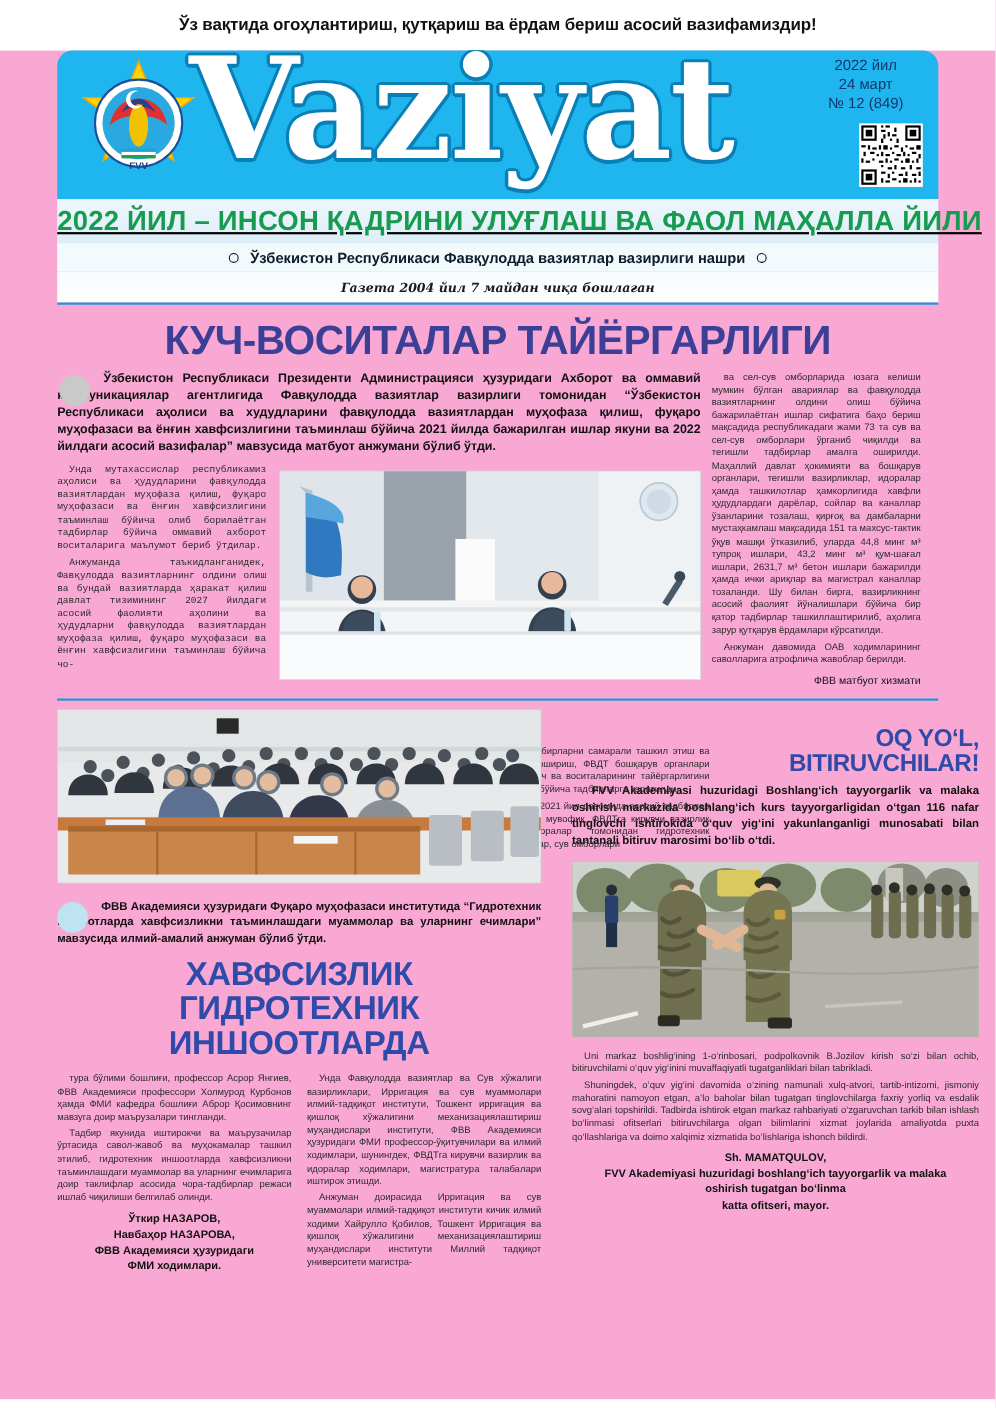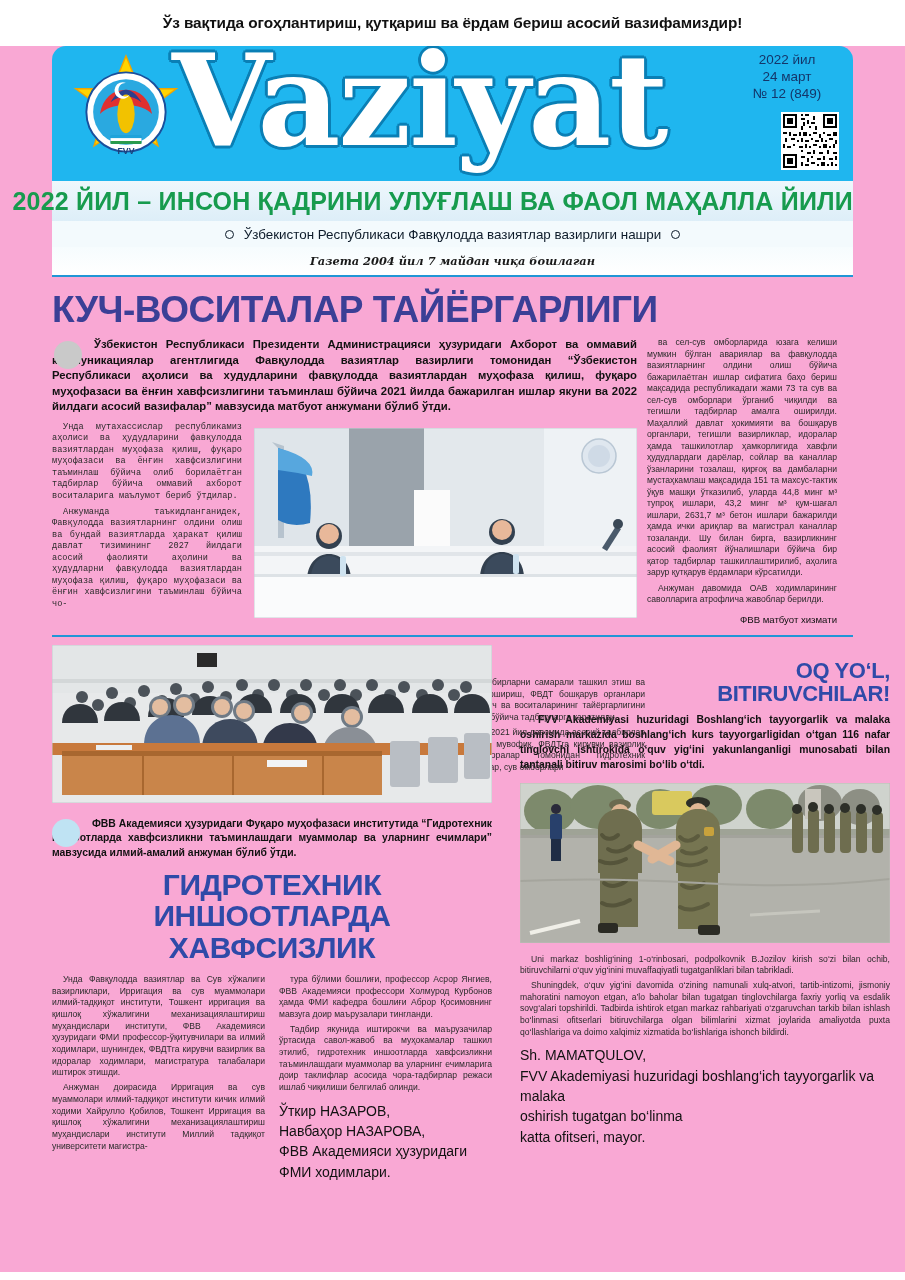--- a/index.html
+++ b/index.html
@@ -46,49 +46,49 @@
     position: absolute; right: 12px; top: 6px; width: 108px;
     text-align: center; color: #15406f;
   }
   .issue-line { font-size: 13.5px; font-weight: normal; line-height: 1.25; color:#14366a; }
   .qr { position: absolute; right: 14px; top: 66px; width: 58px; height: 58px; }
 
   
   .green-band {
     margin: 0 52px; height: 40px;
     background: linear-gradient(180deg,#eef7fc 0%, #ddeef8 100%);
-    display: flex; align-items: center; justify-content: flex-end;
+    display: flex; align-items: center; justify-content: flex-start; text-decoration: underline;
   }
   .green-band .txt {
     font-size: 25px; font-weight: bold; color: #179b4e; letter-spacing: 0.2px;
     white-space: nowrap;
   }
   .sub-band {
     margin: 0 52px; height: 26px; display:flex; align-items:center; justify-content:center;
     background: #f3fafd;
   }
-  .sub-band .txt { font-size: 13.4px; font-weight: normal; color:#0d1b2a;text-align:center; }
+  .sub-band .txt { font-size: 13.4px; font-weight: bold; color:#0d1b2a;text-align:center; }
   .ring { display:inline-block; width:9px; height:9px; border:1.6px solid #0d1b2a; border-radius:50%; margin:0 10px; vertical-align:middle;}
   .since-band {
     margin: 0 52px 0; height: 28px; display:flex; align-items:center; justify-content:center;
     background: linear-gradient(180deg,#f6fcfe 0%, #ffffff 100%);
   }
   .since-band .txt {
     font-family:"DejaVu Serif", serif; font-style: italic; font-weight:bold;
     font-size: 11.4px; color:#1a1a1a;text-align:center;
   }
 
   
   .hr-blue { margin: 0 52px; height: 2px; background: #2196d6; }
 
   
   .content { position: relative; padding: 0 52px; }
 
   .main-head {
-    padding-top: 12px;
+    text-align: center; padding-top: 12px;
   }
   .main-head .h1 {
     font-size: 37px; font-weight: bold; color: #3b3f96; letter-spacing: -0.5px;
     white-space: nowrap;
   }
 
   .a1 { display: flex; gap: 10px; padding-top: 6px; }
   .a1-left { width: 585px; }
   .a1-right { width: 190px; }
 
@@ -146,21 +146,21 @@
     line-height: 1.06; letter-spacing:-0.4px;
   }
   .lead3 p {
     font-size: 10.4px; font-weight: bold; color:#111; line-height: 1.42; text-align: justify;
     text-indent: 18px; margin-top: 8px;
   }
   .cap-p {
     font-size: 8.6px; color:#2b2b2b; line-height:1.36; text-align: justify; text-indent: 11px;
     margin-bottom: 3px;
   }
-  .byline2 { font-size: 14px; font-weight:normal; color:#111; text-align:left; line-height:1.45; margin-top:7px;}
+  .byline2 { font-size: 10px; font-weight:bold; color:#111; text-align:center; line-height:1.45; margin-top:7px;}
 </style>
 </head>
 <body>
 
 <div class="page">
 
   <div class="slogan-bar">
     <div class="slogan">Ўз вақтида огоҳлантириш, қутқариш ва ёрдам бериш асосий вазифамиздир!</div>
   </div>
 
@@ -445,39 +445,39 @@
         </g>
         <rect x="0" y="0" width="440" height="158" fill="none" stroke="#c5cacf" stroke-width="1"></rect>
       </svg>
 
       <div class="lead2">
         <div class="bullet2"></div>
         <p>ФВВ Академияси ҳузуридаги Фуқаро муҳофазаси институтида “Гидротехник иншоотларда хавфсизликни таъминлашдаги муаммолар ва уларнинг  ечимлари” мавзусида илмий-амалий анжуман бўлиб ўтди.</p>
       </div>
 
       <div class="h2-blue">
+        <div>ХАВФСИЗЛИК</div>
         <div>ГИДРОТЕХНИК ИНШООТЛАРДА</div>
-        <div>ХАВФСИЗЛИК</div>
       </div>
 
       <div style="display:flex; gap:14px; margin-top:10px;">
-        <div style="width:213px;">
-          <p class="cap-p">Унда Фавқулодда вазиятлар ва Сув хўжалиги вазирликлари, Ирригация ва сув муаммолари илмий-тадқиқот институти, Тошкент ирригация ва қишлоқ хўжалигини механизациялаштириш муҳандислари институти, ФВВ Академияси ҳузуридаги ФМИ профессор-ўқитувчилари ва илмий ходимлари, шунингдек, ФВДТга кирувчи вазирлик ва идоралар ходимлари, магистратура талабалари иштирок этишди.</p>
-          <p class="cap-p">Анжуман доирасида Ирригация ва сув муаммолари илмий-тадқиқот институти кичик илмий ходими Хайрулло Қобилов, Тошкент Ирригация ва қишлоқ хўжалигини механизациялаштириш муҳандислари институти Миллий тадқиқот университети магистра-</p>
-        </div>
         <div style="width:213px;">
           <p class="cap-p">тура бўлими бошлиғи, профессор Асрор Янгиев, ФВВ Академияси профессори Холмурод Курбонов ҳамда ФМИ кафедра бошлиғи Аброр Қосимовнинг мавзуга доир маърузалари тингланди.</p>
           <p class="cap-p">Тадбир якунида иштирокчи ва маърузачилар ўртасида савол-жавоб ва муҳокамалар ташкил этилиб, гидротехник иншоотларда хавфсизликни таъминлашдаги муаммолар ва уларнинг ечимларига доир таклифлар асосида чора-тадбирлар режаси ишлаб чиқилиши белгилаб олинди.</p>
           <div class="byline2">
             <div>Ўткир НАЗАРОВ,</div>
             <div>Навбаҳор НАЗАРОВА,</div>
             <div>ФВВ Академияси ҳузуридаги</div>
             <div>ФМИ ходимлари.</div>
           </div>
         </div>
+        <div style="width:213px;">
+          <p class="cap-p">Унда Фавқулодда вазиятлар ва Сув хўжалиги вазирликлари, Ирригация ва сув муаммолари илмий-тадқиқот институти, Тошкент ирригация ва қишлоқ хўжалигини механизациялаштириш муҳандислари институти, ФВВ Академияси ҳузуридаги ФМИ профессор-ўқитувчилари ва илмий ходимлари, шунингдек, ФВДТга кирувчи вазирлик ва идоралар ходимлари, магистратура талабалари иштирок этишди.</p>
+          <p class="cap-p">Анжуман доирасида Ирригация ва сув муаммолари илмий-тадқиқот институти кичик илмий ходими Хайрулло Қобилов, Тошкент Ирригация ва қишлоқ хўжалигини механизациялаштириш муҳандислари институти Миллий тадқиқот университети магистра-</p>
+        </div>
       </div>
     </div>
 
     <div class="vdiv"></div>
 
     <div class="row2-right">
       <div class="h2-right" style="margin-top:14px;">
         <div>OQ YO‘L,</div>
         <div>BITIRUVCHILAR!</div>
       </div>

